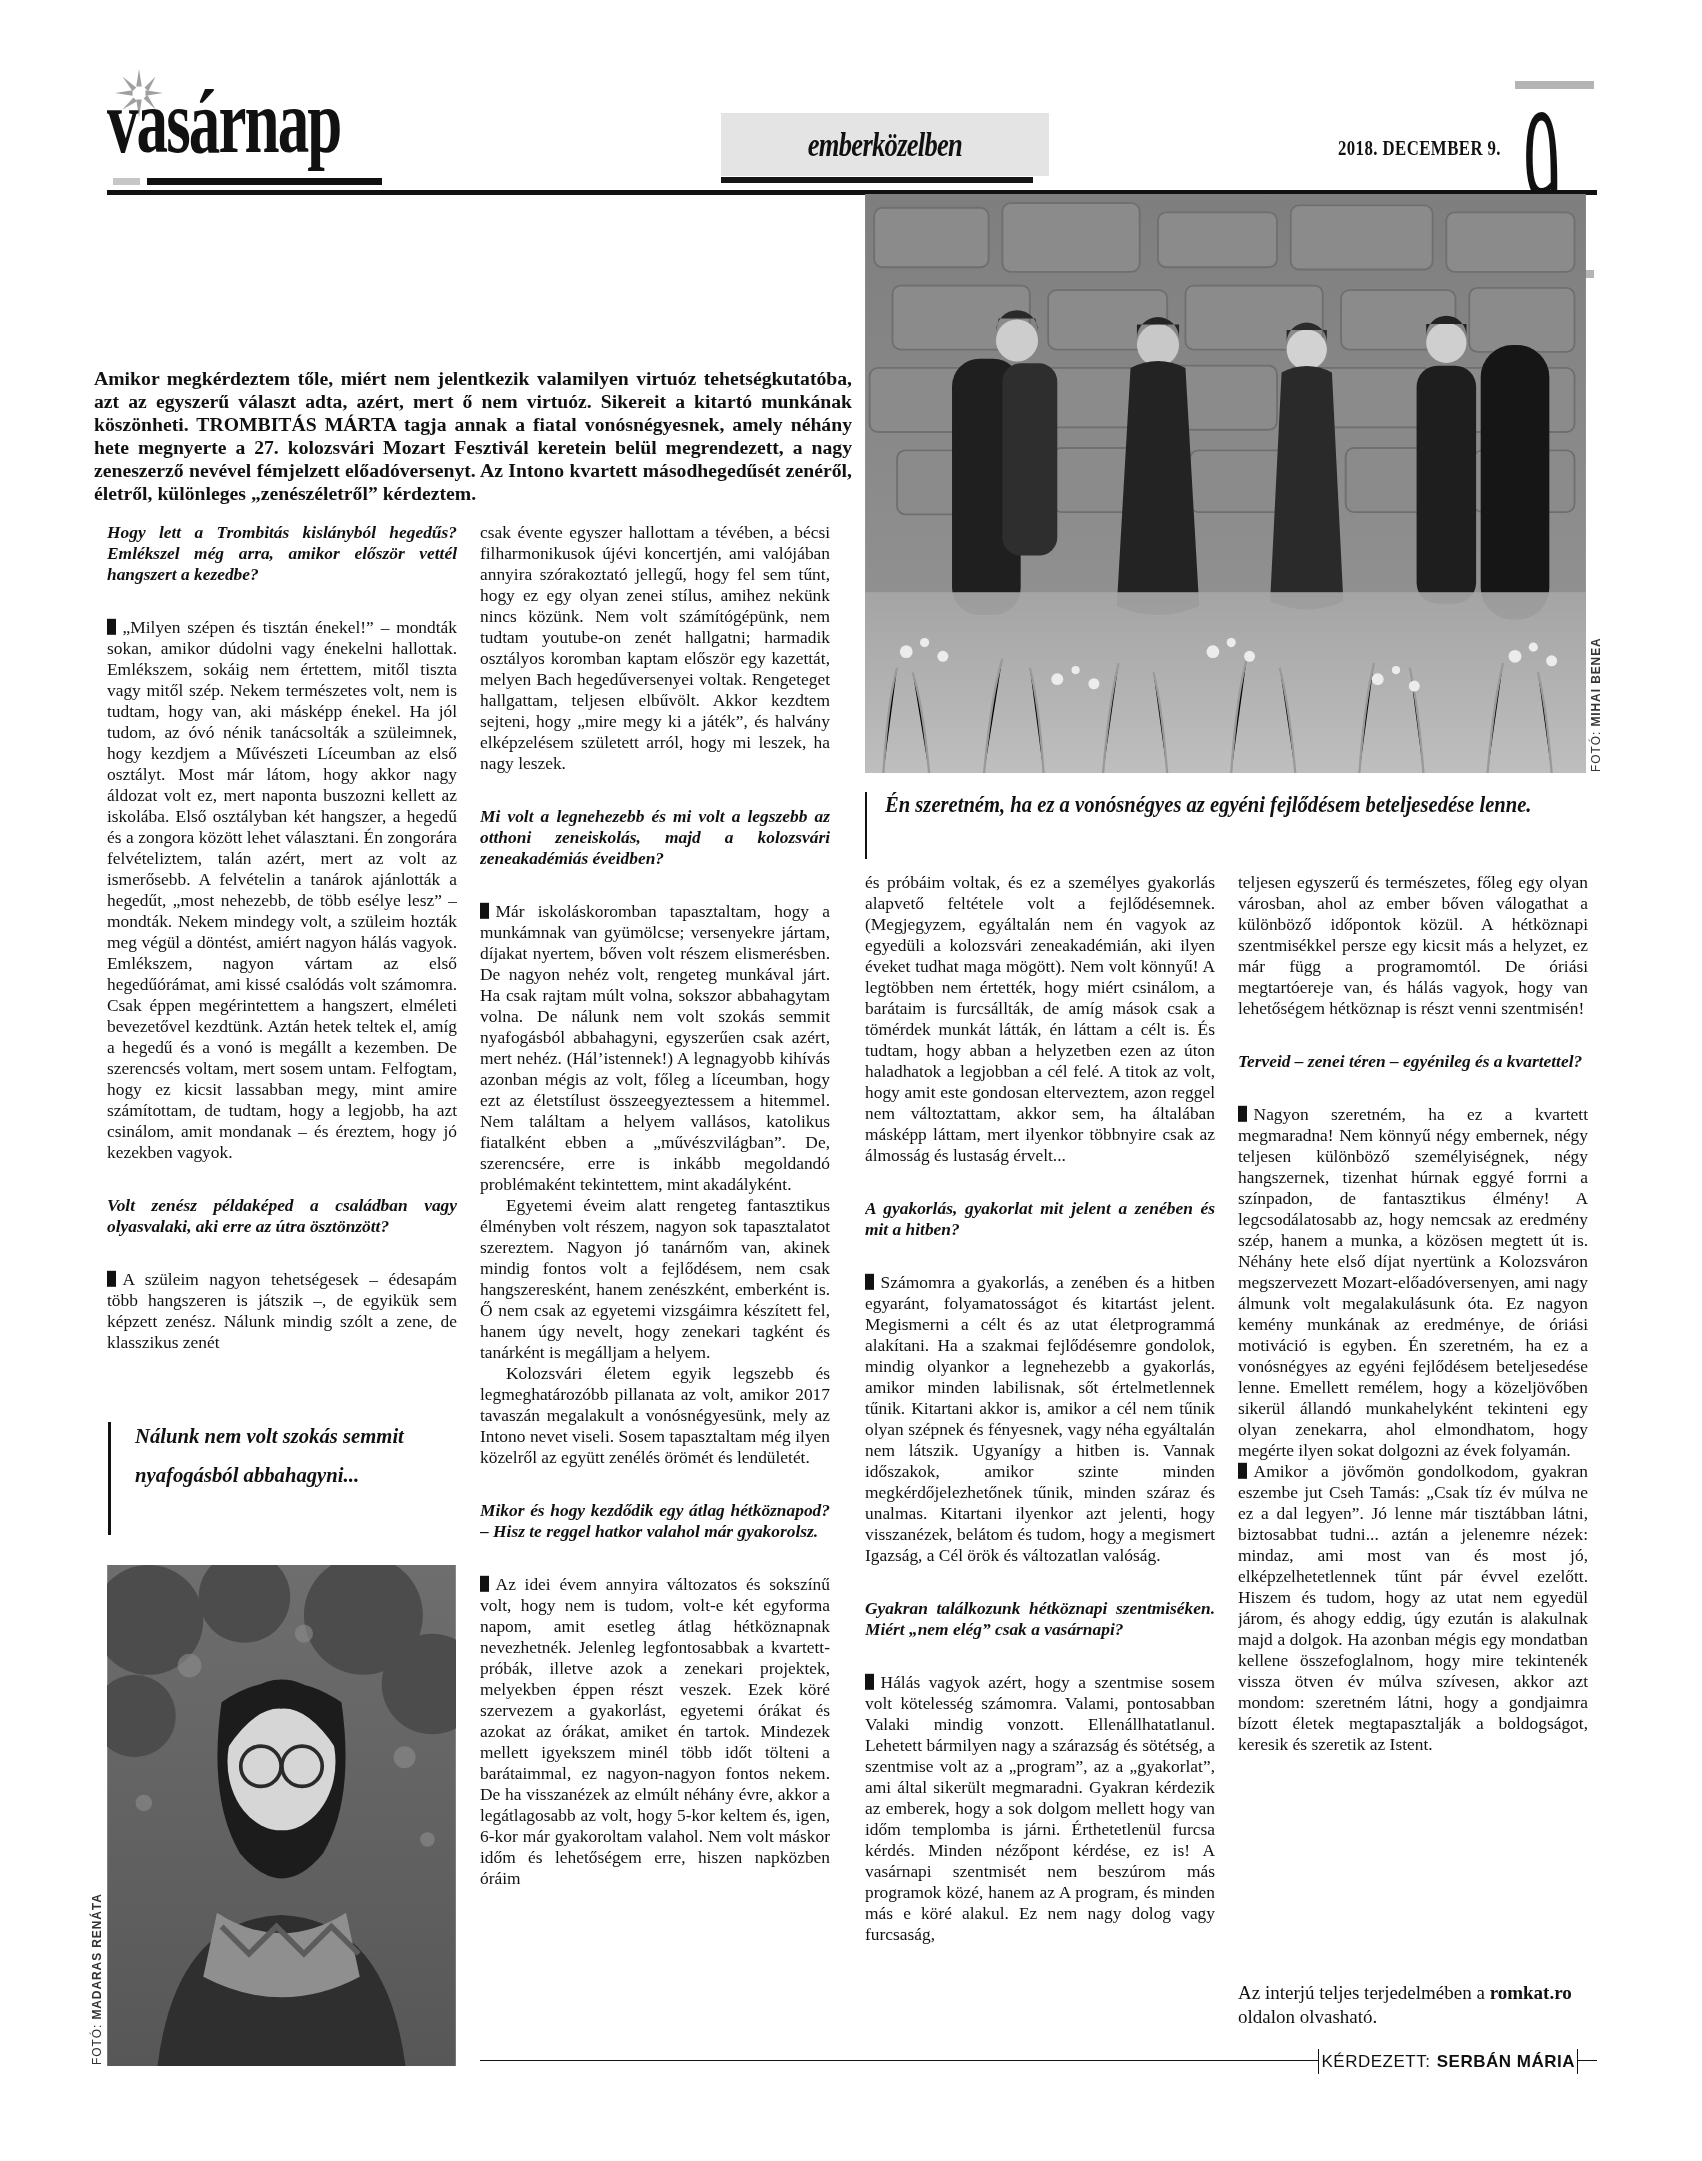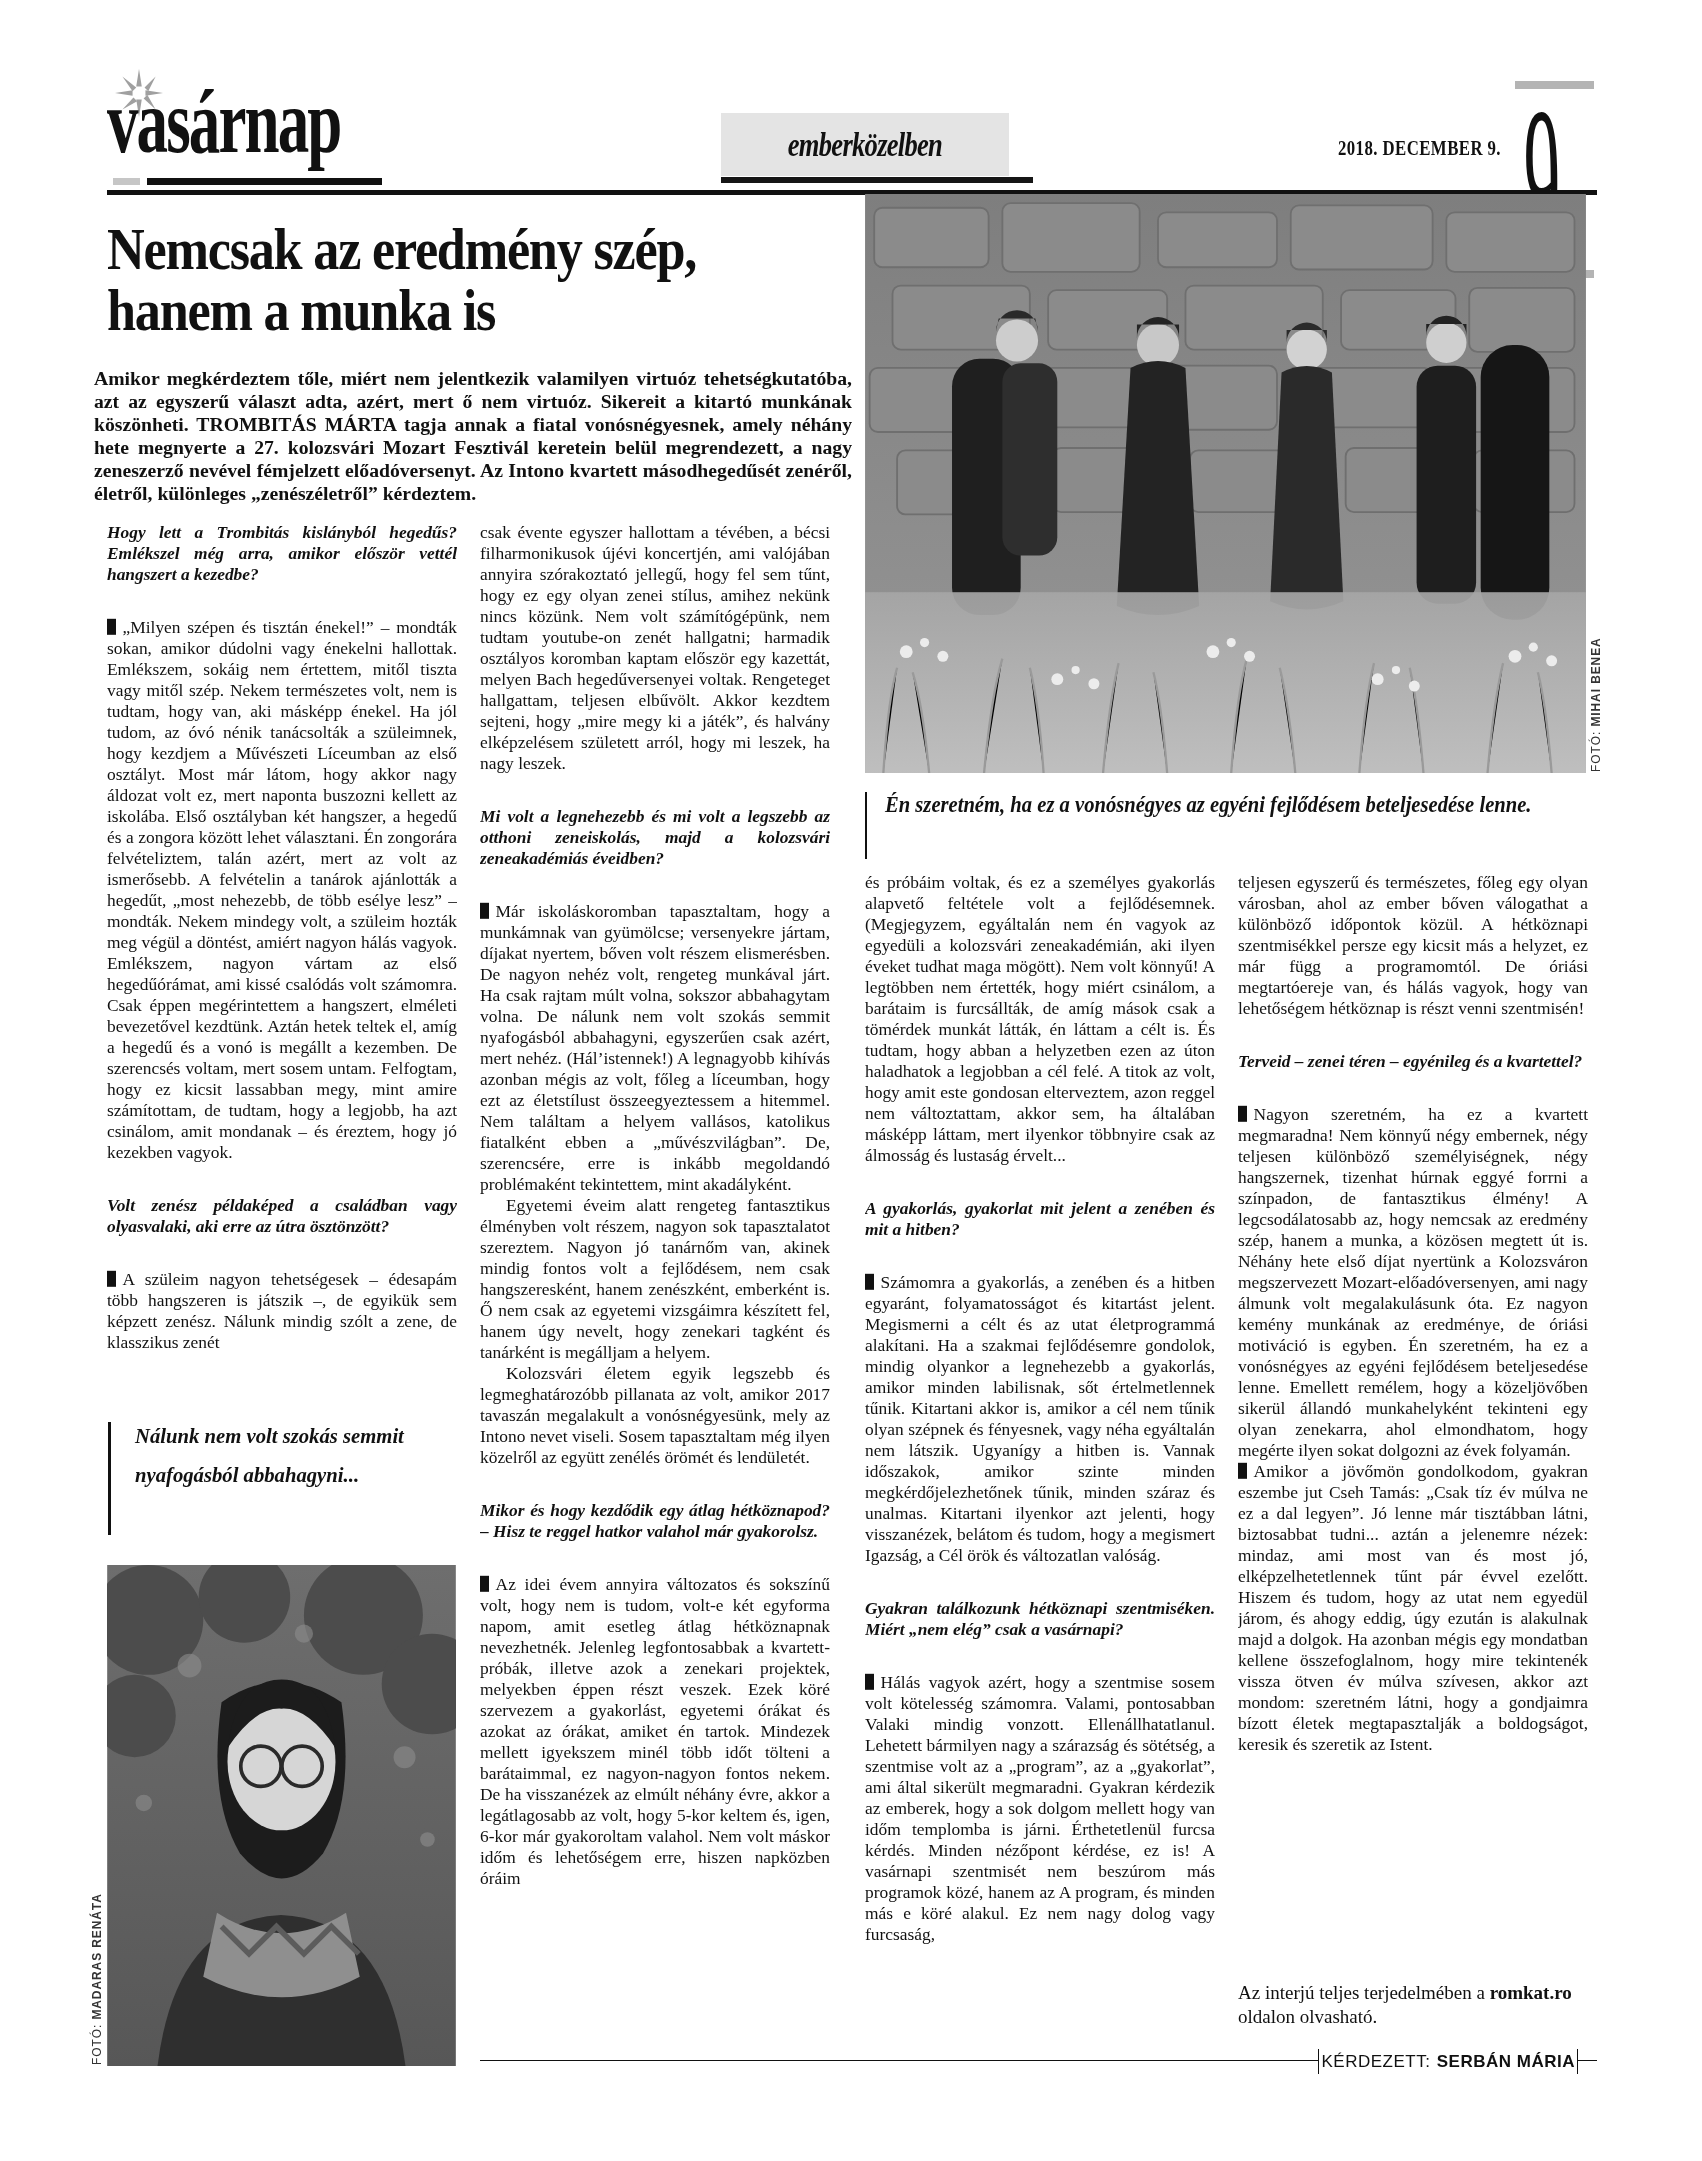--- a/index.html
+++ b/index.html
@@ -4,21 +4,21 @@
 <style>
   html,body{margin:0;padding:0;background:#888;}
   .page{position:relative;width:1702px;height:2161px;background:#ffffff;
         font-family:"Liberation Serif",serif;color:#111;overflow:hidden;}
   
   .masthead{position:absolute;left:107px;top:77px;font-weight:bold;font-size:90px;
             line-height:1;transform:scaleX(.70);transform-origin:left top;letter-spacing:-2.7px;}
   .sunburst{position:absolute;left:115px;top:69px;}
   .mast-square{position:absolute;left:113px;top:178px;width:26.5px;height:7.3px;background:#c6c6c6;}
   .mast-bar{position:absolute;left:147px;top:178px;width:235px;height:7.3px;background:#111;}
-  .section-box{position:absolute;left:721px;top:113px;width:288px;height:63px;background:#e4e4e4;
+  .section-box{position:absolute;left:721px;top:113px;width:328px;height:63px;background:#e4e4e4;
                display:flex;align-items:center;justify-content:center;}
   .section-box span{font-size:34px;font-weight:bold;font-style:italic;transform:scaleX(.78);letter-spacing:-0.9px;}
   .section-bar{position:absolute;left:721px;top:177px;width:312px;height:6.4px;background:#161616;}
   .issue-date{position:absolute;left:1162px;top:137px;width:339px;text-align:right;font-size:20px;
               font-weight:bold;transform:scaleX(.84);transform-origin:right center;letter-spacing:0.5px;}
   .page-number{position:absolute;left:1489px;top:81px;width:105px;text-align:center;font-size:215px;
                line-height:201px;transform:scaleX(.34);transform-origin:center top;}
   .num-bar{position:absolute;width:79px;height:8.2px;background:#b4b4b4;left:1515px;}
   .num-bar.top{top:81px;} .num-bar.bottom{top:270px;}
   .head-rule{position:absolute;left:107px;top:190px;width:1490px;height:4.6px;background:#111;}
@@ -92,24 +92,20 @@
     <span>emberközelben</span>
   </div>
   <div class="section-bar"></div>
 
   <div class="issue-date">2018. DECEMBER 9.</div>
   <div class="num-bar top"></div>
   <div class="page-number">9</div>
   <div class="num-bar bottom"></div>
   <div class="head-rule"></div>
 
-  <h1 class="title" style="margin:0;font-size:inherit;">
-    <span>Nemcsak az eredmény szép,</span>
-    <span>hanem a munka is</span>
-  </h1>
   <div class="lead">Amikor megkérdeztem tőle, miért nem jelentkezik valamilyen virtuóz tehetségkutatóba, azt az egyszerű választ adta, azért, mert ő nem virtuóz. Sikereit a kitartó munkának köszönheti. TROMBITÁS MÁRTA tagja annak a fiatal vonósnégyesnek, amely néhány hete megnyerte a 27. kolozsvári Mozart Fesztivál keretein belül megrendezett, a nagy zeneszerző nevével fémjelzett előadóversenyt. Az Intono kvartett másodhegedűsét zenéről, életről, különleges „zenészéletről” kérdeztem.</div>
 
   <svg class="main-photo" viewBox="0 0 1575 1265">
     <defs>
       <linearGradient id="wallg" x1="0" y1="0" x2="0" y2="1">
         <stop offset="0" stop-color="#7e7e7e"></stop>
           <stop offset="1" stop-color="#989898"></stop>
       </linearGradient>
       <linearGradient id="meadowg" x1="0" y1="0" x2="0" y2="1">
         <stop offset="0" stop-color="#a6a6a6"></stop>

